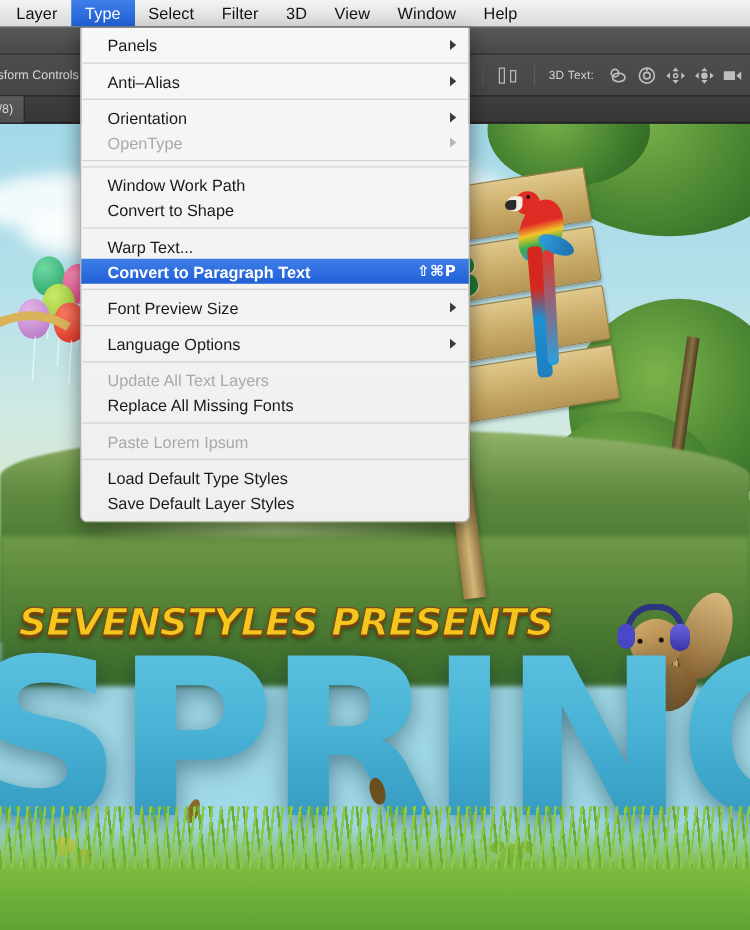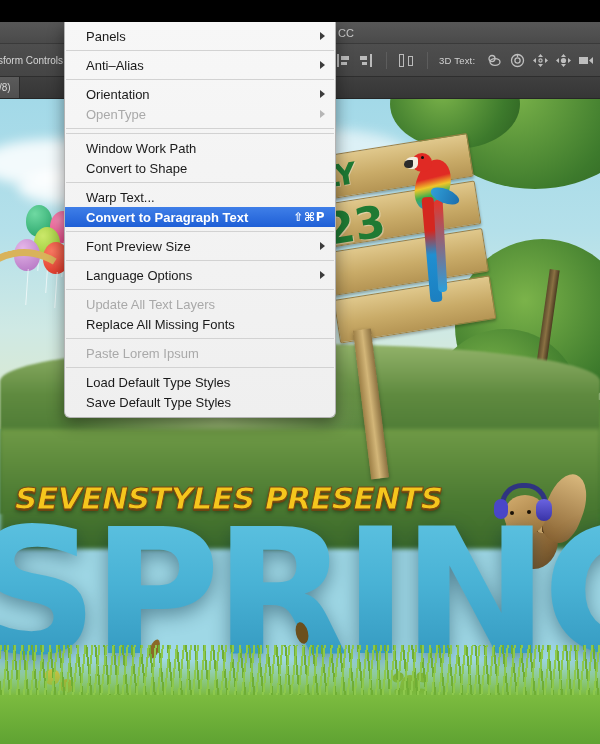--- a/index.html
+++ b/index.html
@@ -253,21 +253,21 @@
   }
   .grass:before {
     content: ""; position: absolute; left:0; top:-14px; width: 600px; height: 50px;
     background: repeating-linear-gradient(96deg, #8dc84c 0 2px, transparent 2px 7px),
                 repeating-linear-gradient(84deg, #6fae34 0 2px, transparent 2px 9px);
   }
 
   
   .menu {
     position: absolute; left: 64px; top: 22px;
-    width: 272px;
+    width: 312px;
     background: #f3f3f3;
     background: linear-gradient(to bottom, #f7f7f7, #efefef);
     border: 1px solid #b3b3b3;
     border-top: none;
     border-radius: 0 0 6px 6px;
     box-shadow: 0 6px 16px rgba(0,0,0,.45);
     padding: 4px 0 5px 0;
     z-index: 60;
     font-size: 13px;
     color: #1a1a1a;
@@ -446,20 +446,30 @@
             <path d="M15 4 L11 7.5 L15 11 Z" fill="#cfcfcf"></path>
           </svg>
       </span>
     </div>
   </div>
 
   <div class="ps-tabbar">
     <div class="doc-tab">CMYK/8)</div>
   </div>
 
+  <div class="menubar">
+      <div class="mb-item">Layer</div>
+      <div class="mb-item active">Type</div>
+      <div class="mb-item">Select</div>
+      <div class="mb-item">Filter</div>
+      <div class="mb-item">3D</div>
+      <div class="mb-item">View</div>
+      <div class="mb-item">Window</div>
+      <div class="mb-item">Help</div>
+    </div>
 
   <div class="menu">
       <div class="mi">
         <span class="lbl">Panels</span>
         <span class="arrow"></span>
       </div>
       <div class="msep"></div>
       <div class="mi">
         <span class="lbl">Anti–Alias</span>
         <span class="arrow"></span>
@@ -508,17 +518,17 @@
       </div>
       <div class="msep"></div>
       <div class="mi disabled">
         <span class="lbl">Paste Lorem Ipsum</span>
       </div>
       <div class="msep"></div>
       <div class="mi">
         <span class="lbl">Load Default Type Styles</span>
       </div>
       <div class="mi">
-        <span class="lbl">Save Default Type Styles</span>
+        <span class="lbl">Save Default Layer Styles</span>
       </div>
     </div>
 
 </div>
 
 </body></html>

